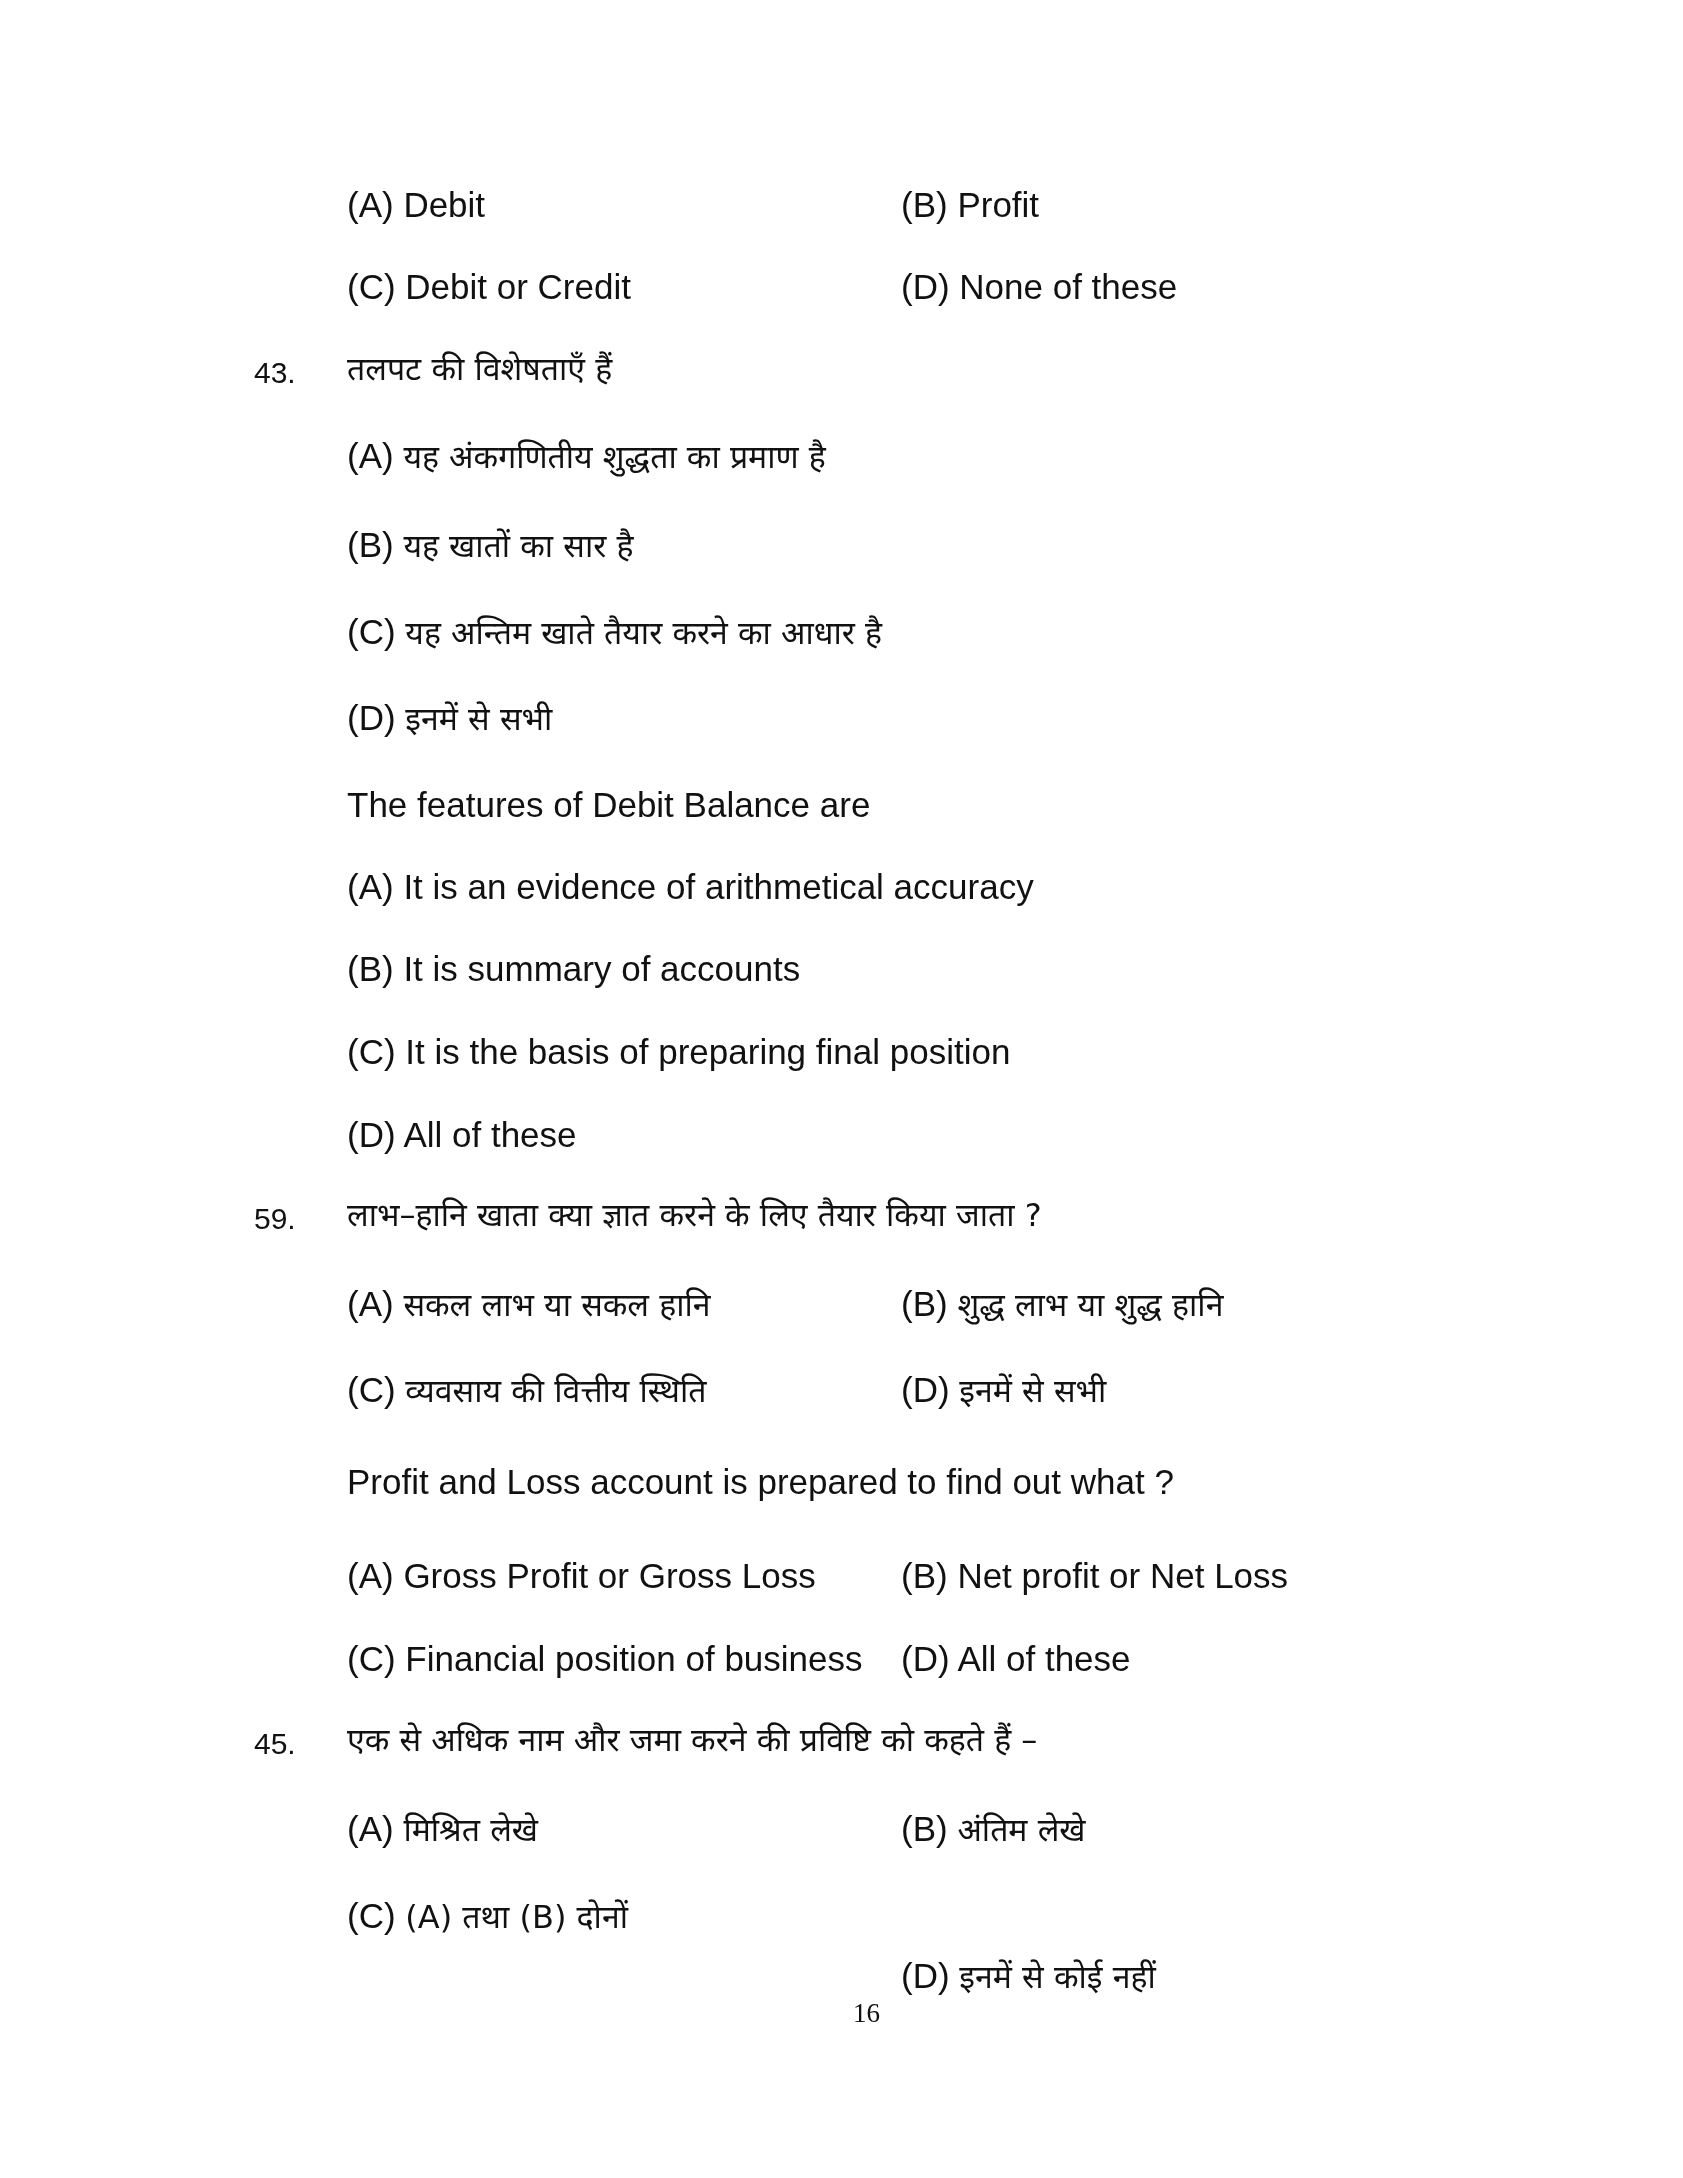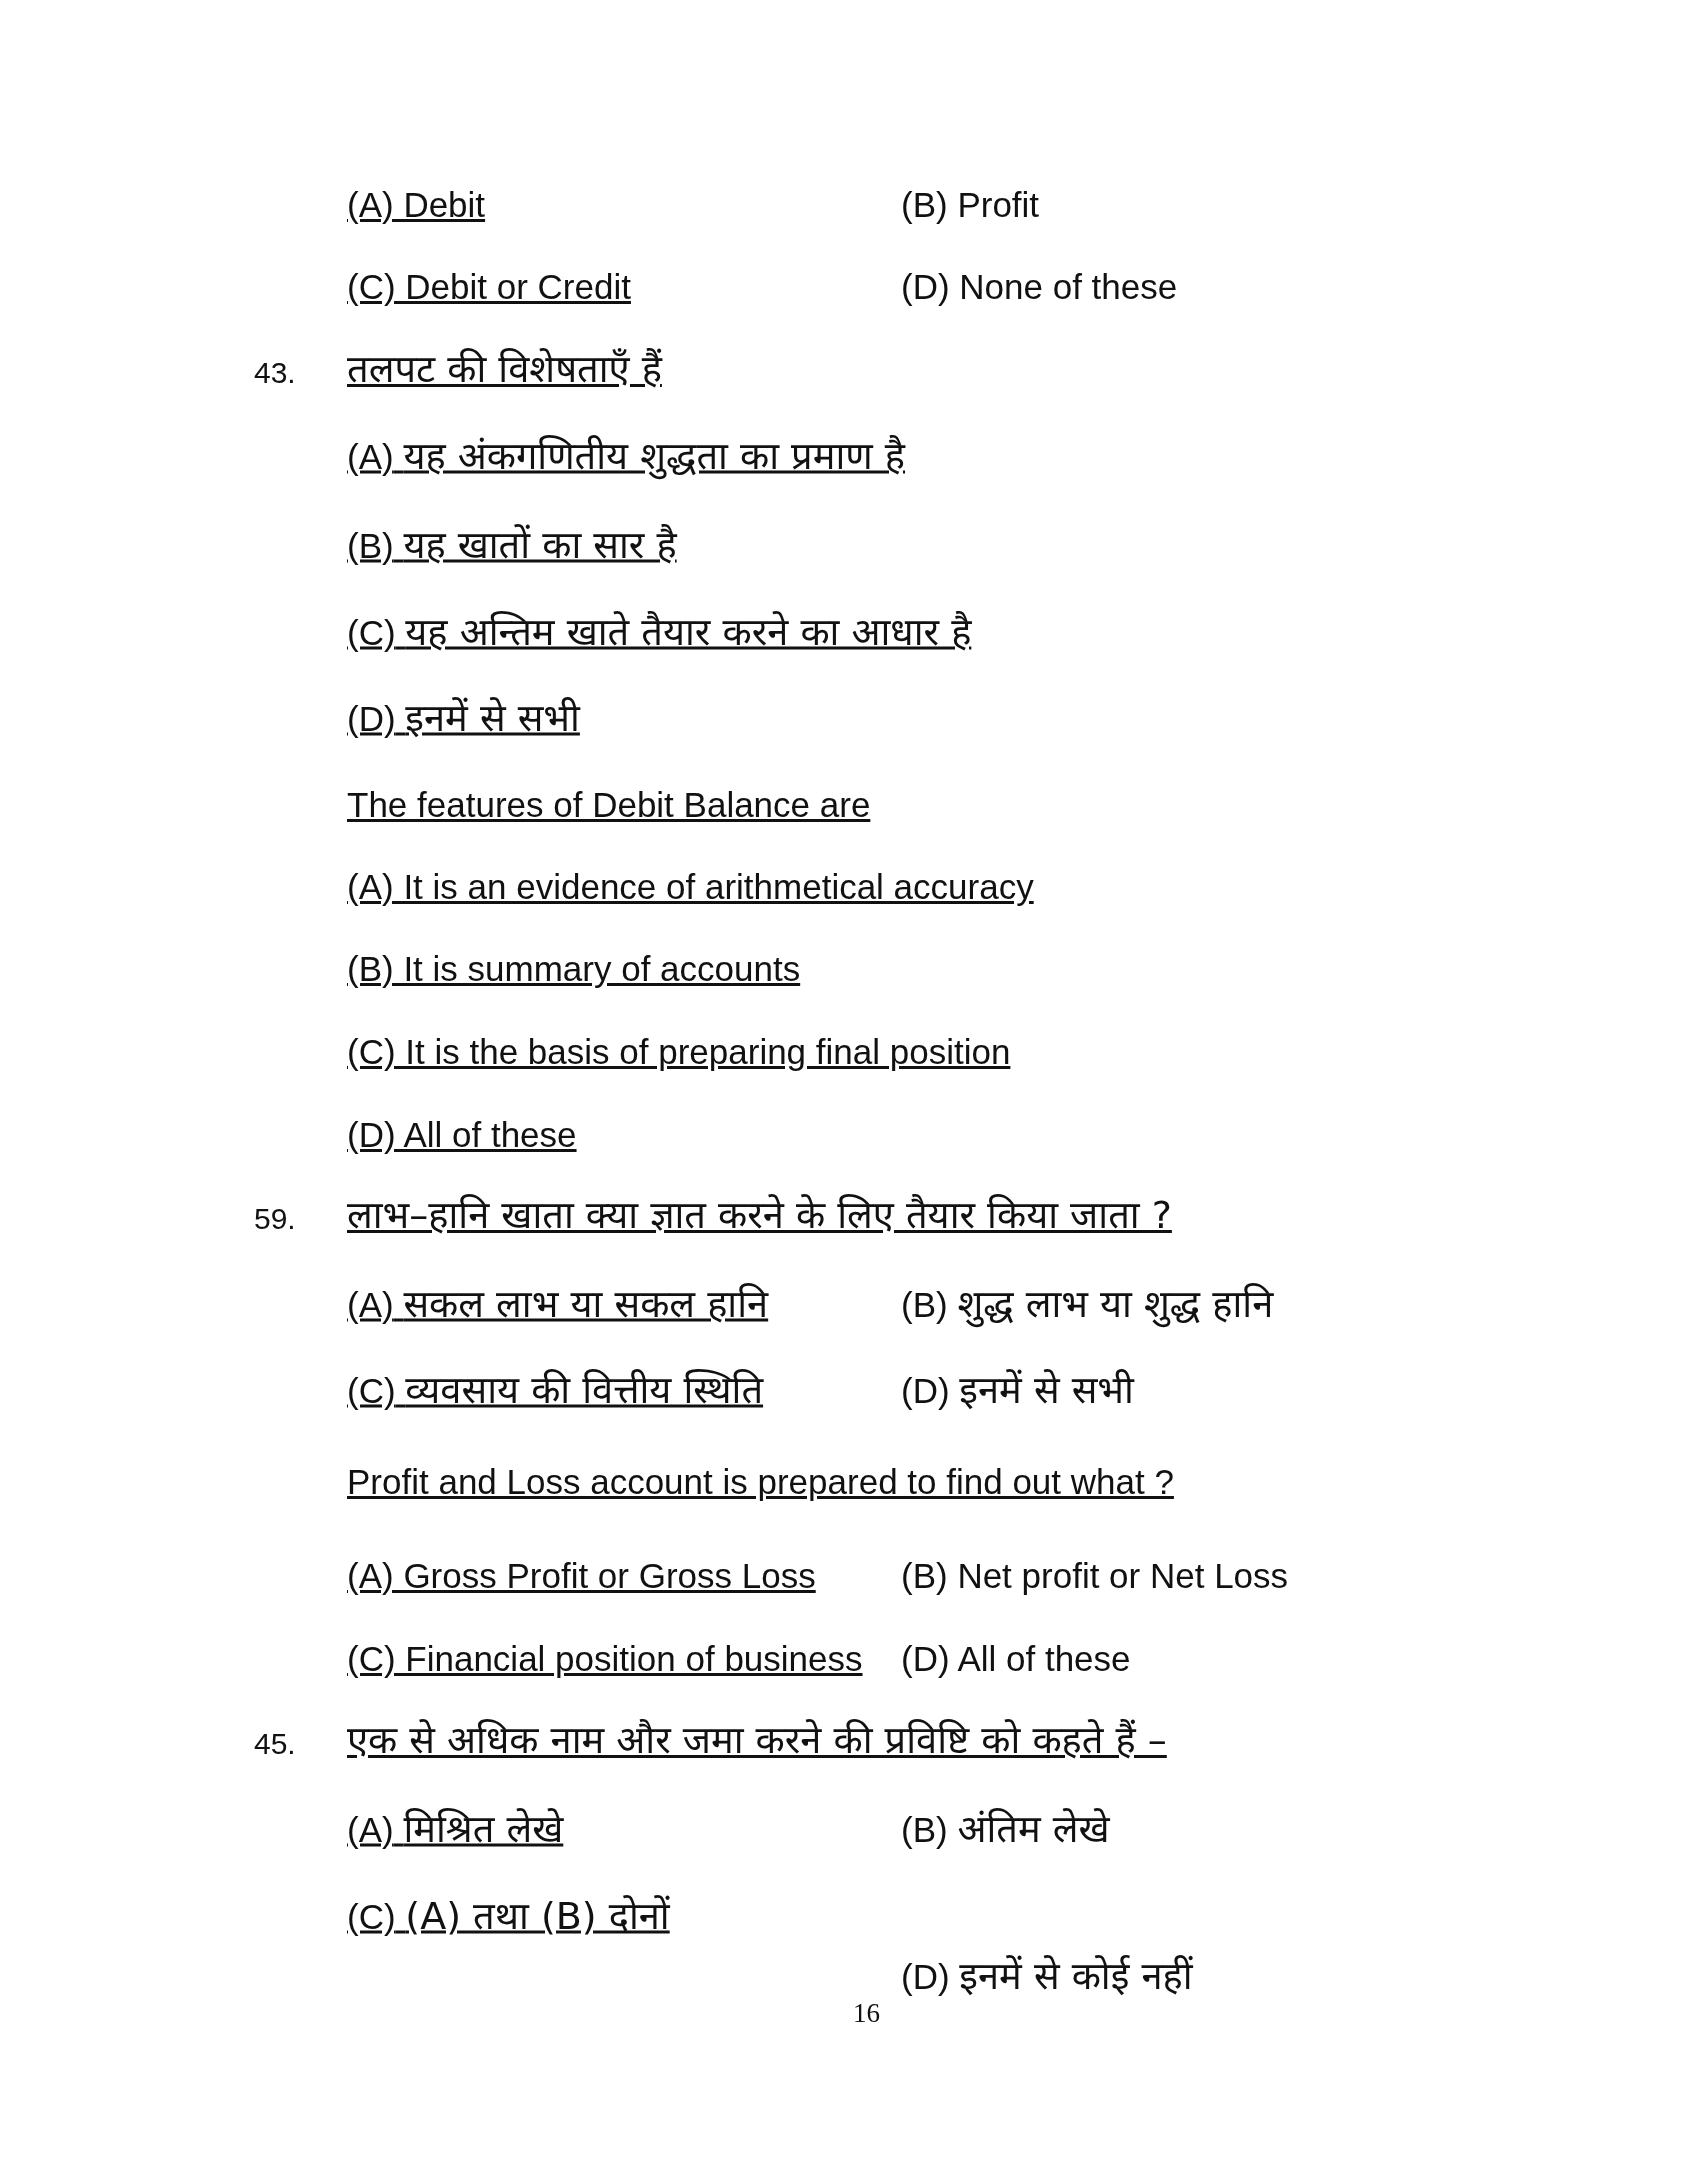--- a/index.html
+++ b/index.html
@@ -1,22 +1,22 @@
 <!DOCTYPE html>
 <html><head>
 <meta charset="utf-8">
 <style>
   html, body { margin:0; padding:0; background:#ffffff; }
   body { width:1683px; height:2178px; position:relative; overflow:hidden;
          font-family:"Liberation Sans", "DejaVu Sans", sans-serif; color:#111; }
   .line { position:absolute; font-size:35px; line-height:44px; white-space:nowrap; transform:translateY(-50%); }
   .qnum { position:absolute; font-size:30px; line-height:40px; left:254px; transform:translateY(-50%); }
-  .c1 { left:347px;text-decoration:underline; }
+  .c1 { left:347px; }
   .c2 { left:901px; }
-  .hi { font-family:"DejaVu Sans", sans-serif; font-size:38px; }
+  .hi { font-family:"DejaVu Sans", sans-serif; font-size:32px; }
   .pageno { position:absolute; left:0; width:1733px; text-align:center; top:1998px;
             font-family:"Liberation Serif", serif; font-size:27px; }
 </style>
 </head>
 <body>
 
 <div class="line c1" style="top:205px">(A) Debit</div>
 <div class="line c2" style="top:205px">(B) Profit</div>
 <div class="line c1" style="top:287px">(C) Debit or Credit</div>
 <div class="line c2" style="top:287px">(D) None of these</div>

